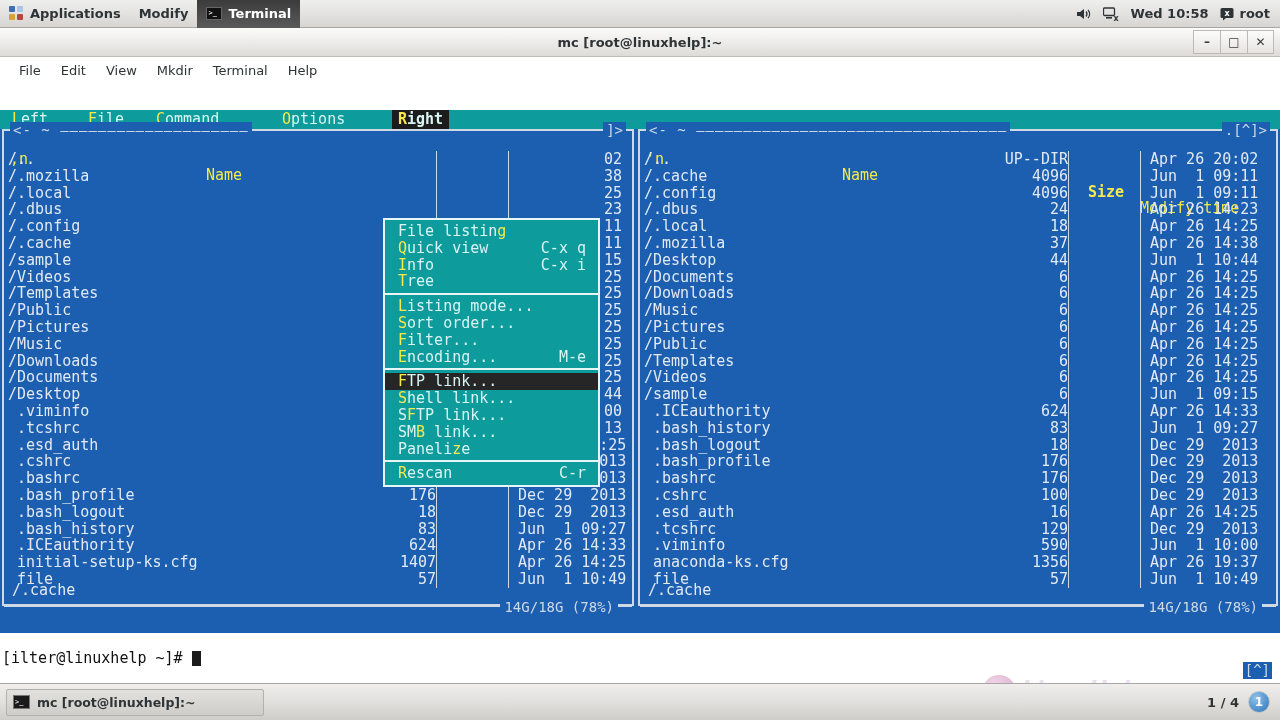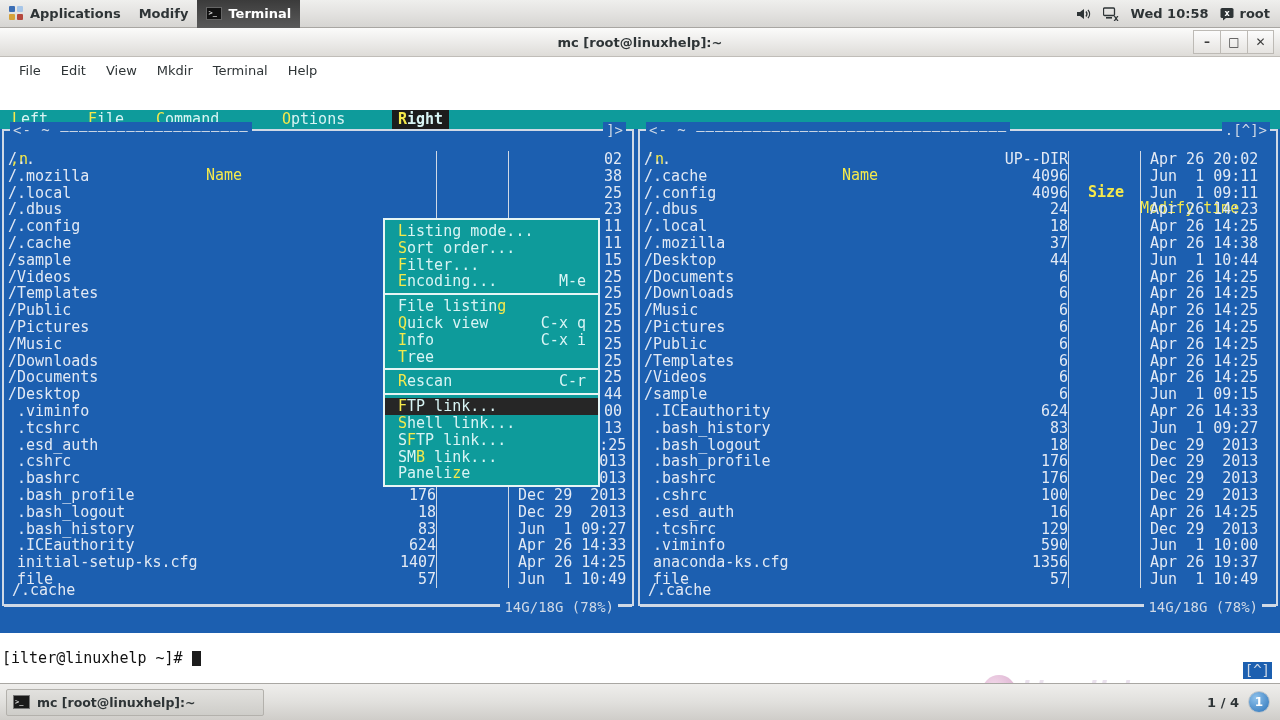--- a/index.html
+++ b/index.html
@@ -403,41 +403,41 @@
           </div>
         </div>
 
       <div class="wm">
         <div class="wmball"></div>
         <div class="wmtxt">LinuxHelp</div>
       </div>
 
       <div class="dropdown" id="dropdown">
           <div class="dd-group">
+            <div class="dd-item">File listin<span class="hk">g</span></div>
+            <div class="dd-item"><span class="hk">Q</span>uick view<span class="acc">C-x q</span></div>
+            <div class="dd-item"><span class="hk">I</span>nfo<span class="acc">C-x i</span></div>
+            <div class="dd-item"><span class="hk">T</span>ree</div>
+          </div>
+          <div class="dd-group">
             <div class="dd-item"><span class="hk">L</span>isting mode...</div>
             <div class="dd-item"><span class="hk">S</span>ort order...</div>
             <div class="dd-item"><span class="hk">F</span>ilter...</div>
             <div class="dd-item"><span class="hk">E</span>ncoding...<span class="acc">M-e</span></div>
-          </div>
-          <div class="dd-group">
-            <div class="dd-item">File listin<span class="hk">g</span></div>
-            <div class="dd-item"><span class="hk">Q</span>uick view<span class="acc">C-x q</span></div>
-            <div class="dd-item"><span class="hk">I</span>nfo<span class="acc">C-x i</span></div>
-            <div class="dd-item"><span class="hk">T</span>ree</div>
-          </div>
-          <div class="dd-group">
-            <div class="dd-item"><span class="hk">R</span>escan<span class="acc">C-r</span></div>
           </div>
           <div class="dd-group">
             <div class="dd-item selected"><span class="hk">F</span>TP link...</div>
             <div class="dd-item"><span class="hk">S</span>hell link...</div>
             <div class="dd-item">S<span class="hk">F</span>TP link...</div>
             <div class="dd-item">SM<span class="hk">B</span> link...</div>
             <div class="dd-item">Paneli<span class="hk">z</span>e</div>
           </div>
+          <div class="dd-group">
+            <div class="dd-item"><span class="hk">R</span>escan<span class="acc">C-r</span></div>
+          </div>
         </div>
 
     </div>
   </div>
 
   <div class="taskbar">
     <div class="task-btn">
       <span class="task-icon">&gt;_</span>
       <span>mc [root@linuxhelp]:~</span>
     </div>

